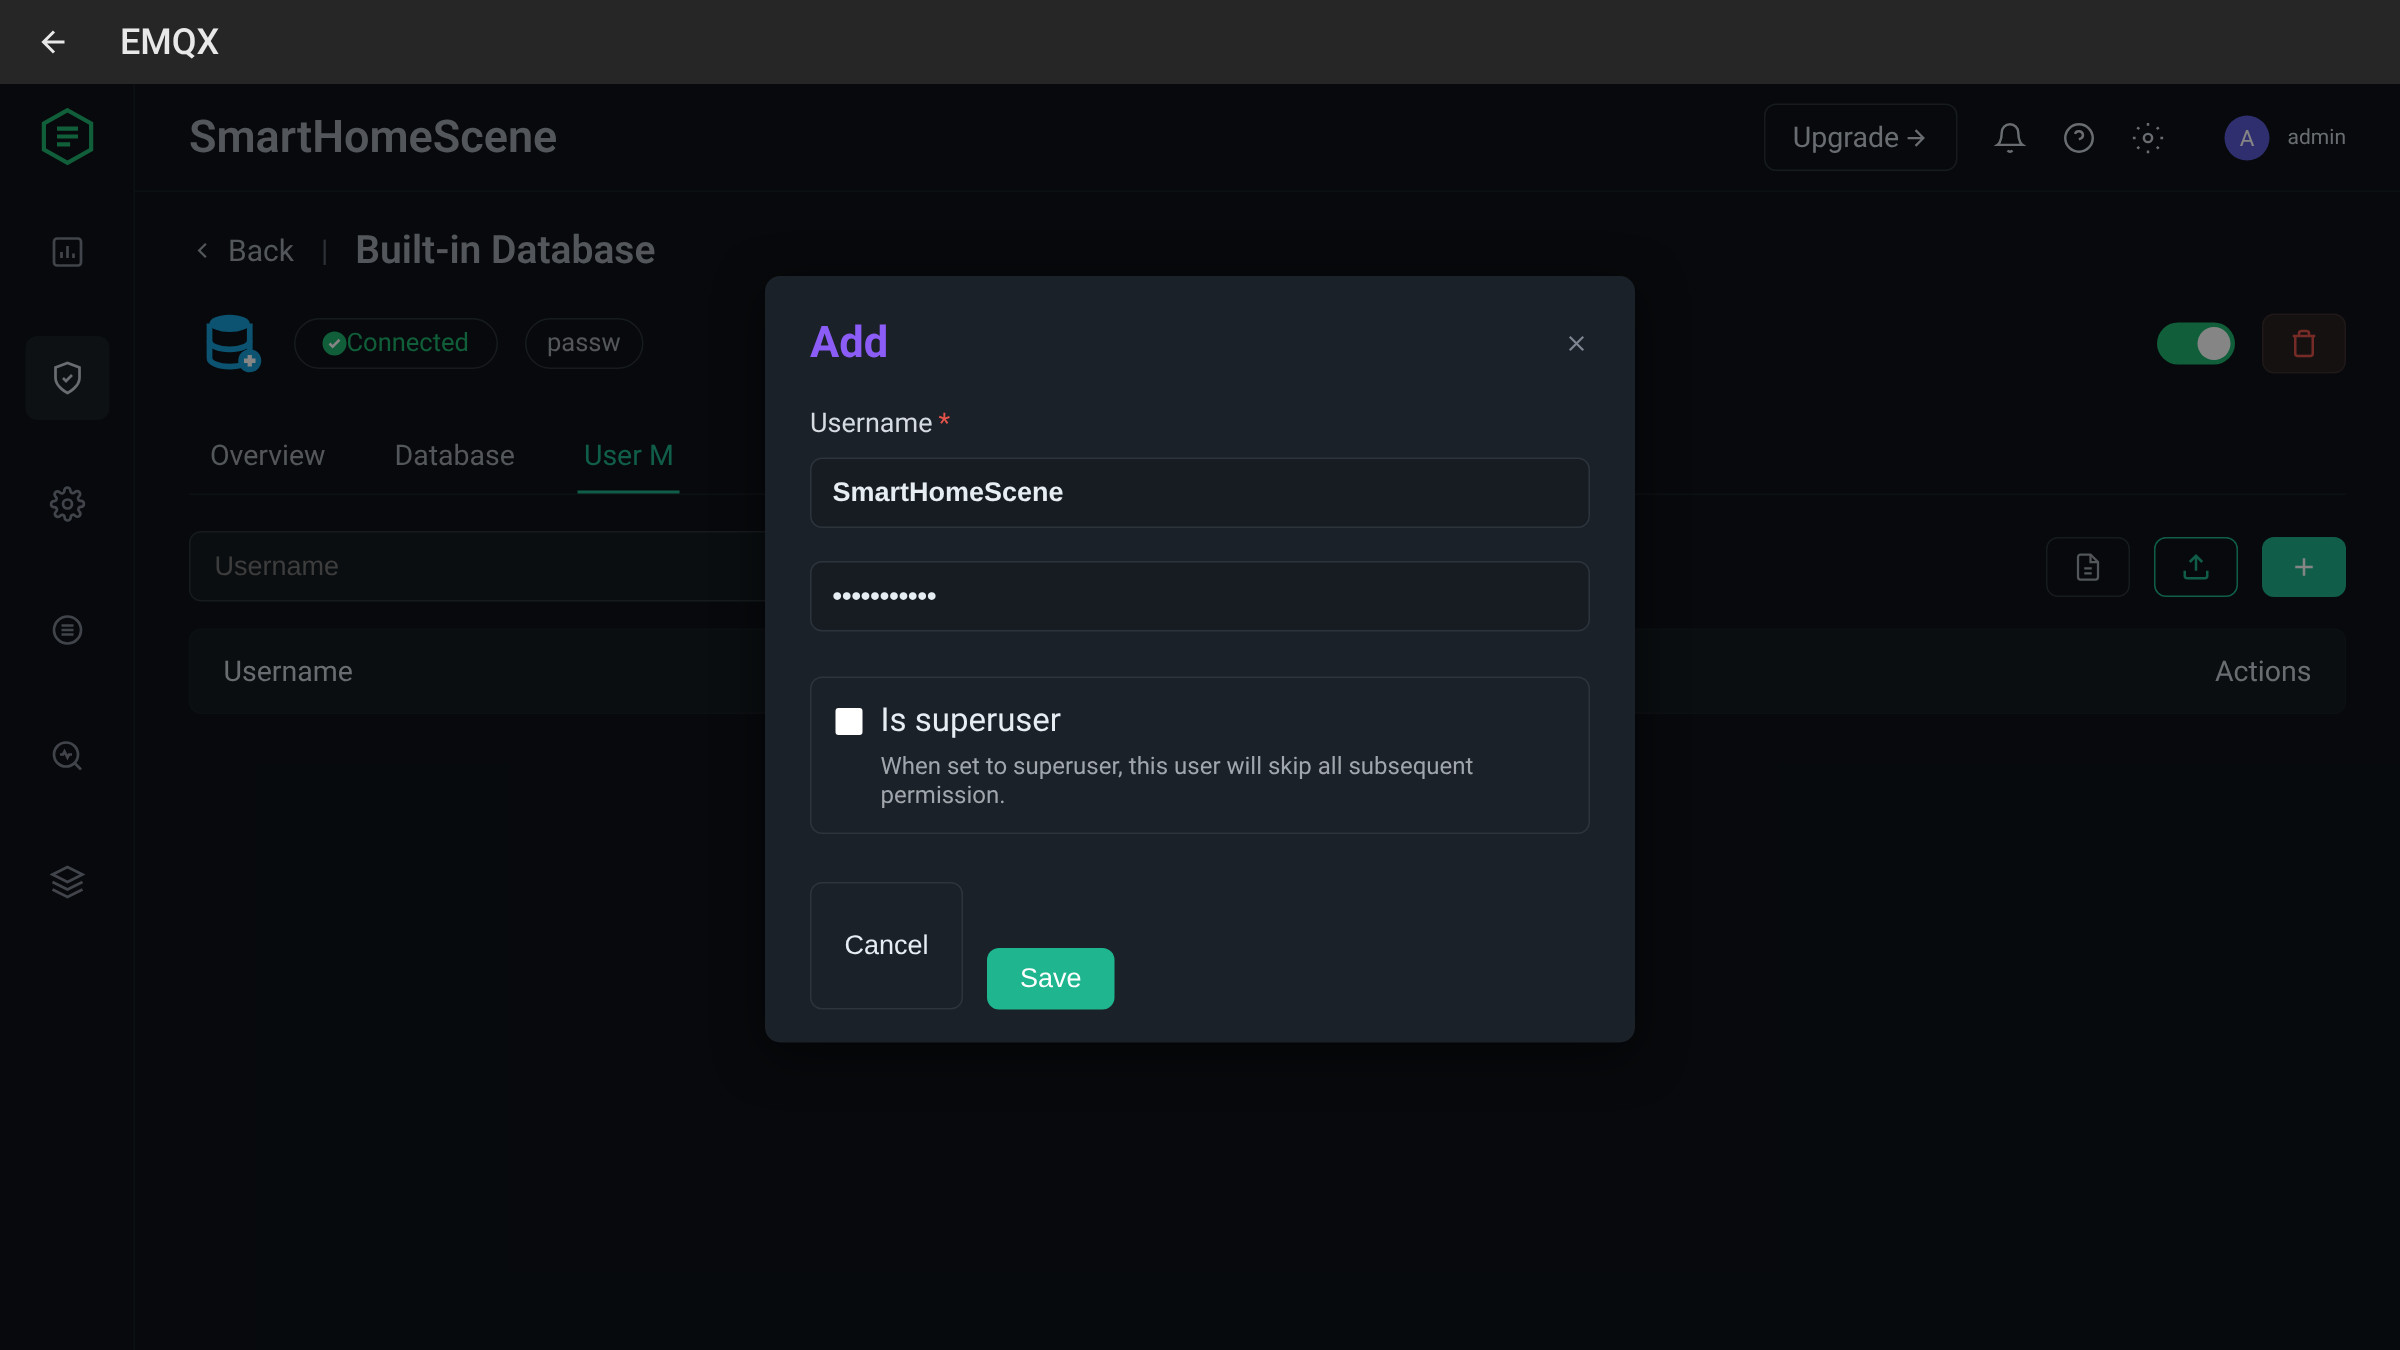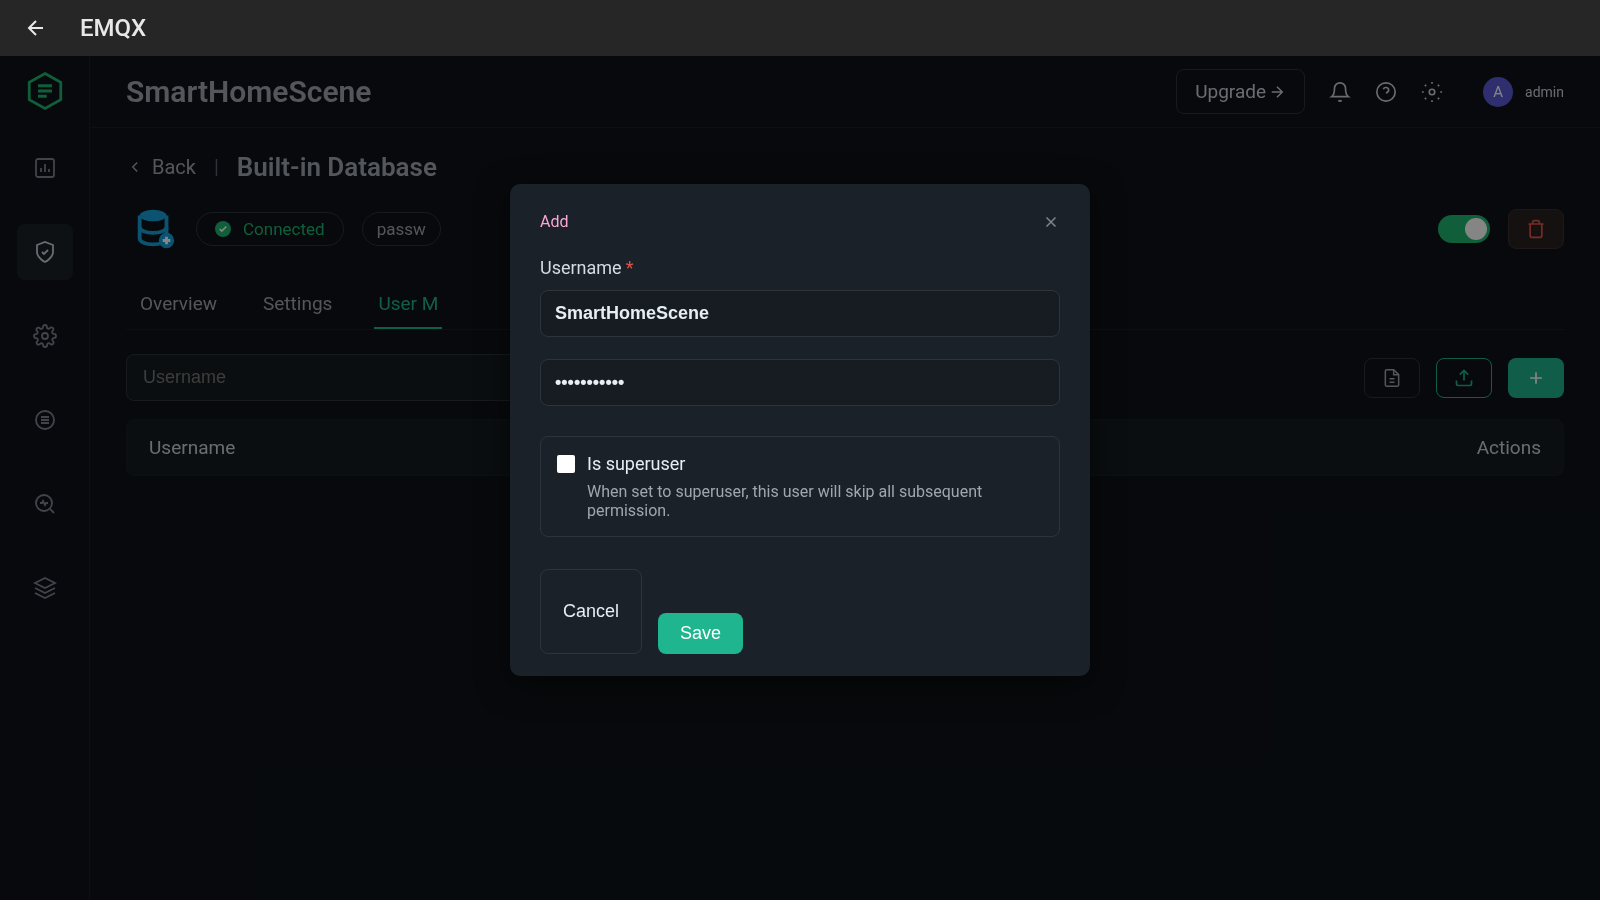--- a/index.html
+++ b/index.html
@@ -100,21 +100,21 @@
 .bc-back { display: flex; align-items: center; gap: 8px; color: #a0a6ac; cursor: pointer; }
 .bc-sep { color: #55606b; }
 .bc-cur { font-size: 26px; font-weight: 600; color: #a0a6ac; }
 
 .db-row {
   display: flex; align-items: center; gap: 18px;
   margin-bottom: 28px;
 }
 .db-icon { color: #18a0d8; margin-left: 6px; }
 .status-pill {
-  display: flex; align-items: center; gap: 12px;
+  display: flex; align-items: center; gap: 0;
   border: 1px solid #2d343b; border-radius: 18px;
   padding: 6px 18px;
   color: #1fb56f; font-size: 17px;
 }
 .dot { width: 16px; height: 16px; border-radius: 50%; background: #1fb56f; display:inline-flex; align-items:center; justify-content:center;}
 .dot svg{color:#fff;}
 .passw-pill {
   border: 1px solid #2d343b; border-radius: 18px;
   padding: 6px 14px; color: #a0a6ac; font-size: 17px;
 }
@@ -176,21 +176,21 @@
 .modal {
   position: absolute;
   top: 184px; left: 50%; transform: translateX(-50%);
   width: 580px;
   background: #1b2128;
   border-radius: 10px;
   padding: 28px 30px 22px;
   box-shadow: 0 8px 32px rgba(0,0,0,0.5);
 }
 .modal-head { display:flex; align-items:center; justify-content:space-between; margin-bottom: 26px;}
-.modal-title { font-size: 16px; font-weight: 400; color: #f9a8d4;}
+.modal-title { font-size: 29px; font-weight: 700; color: #8b5cf6;}
 .close-x { color: #7d8590; cursor:pointer; }
 .field-label { font-size: 18px; color: #d5dbe1; margin-bottom: 12px;}
 .req { color: #e5534b; margin-left: 4px;}
 .text-input {
   width: 100%;
   background: #161c22;
   border: 1px solid #2d343b;
   border-radius: 8px;
   padding: 12px 14px;
   color: #e6edf3;
@@ -198,21 +198,21 @@
   margin-bottom: 22px;
   outline:none;
   font-weight:bold;
 }
 .box {
   border: 1px solid #2d343b; border-radius: 8px;
   padding: 16px; margin: 8px 0 32px;
 }
 .cb-row { display:flex; align-items:center; gap: 12px; margin-bottom: 8px;}
 .cb { width: 18px; height: 18px; border: 2px solid #fff; background: #fff; border-radius: 2px;}
-.cb-label { font-size: 18px; color: #e6edf3;}
+.cb-label { font-size: 22px; color: #e6edf3;}
 .cb-desc { font-size: 16px; color: #a0a6ac; margin-left: 30px;}
 .modal-foot { display:flex; gap: 16px;}
 .btn {
   padding: 10px 22px; border-radius: 8px; font-size: 18px; cursor:pointer;
   border: 1px solid #2d343b; background: transparent; color: #e6edf3;
 }
 .btn.primary { background: #1fb58e; border: none; color: #fff; margin-top: 44px;}
 
 svg { display: block; }
 </style>
@@ -345,21 +345,21 @@
           </div>
         <div class="del-btn">
           <svg width="20" height="20" viewBox="0 0 24 24" fill="none" stroke="currentColor" stroke-width="2">
               <path d="M3 6h18M8 6V4a2 2 0 0 1 2-2h4a2 2 0 0 1 2 2v2m3 0v14a2 2 0 0 1-2 2H7a2 2 0 0 1-2-2V6h14z"></path>
             </svg>
         </div>
       </div>
 
       <div class="tabs">
         <div class="tab">Overview</div>
-        <div class="tab">Settings</div>
+        <div class="tab">Database</div>
         <div class="tab active">User M</div>
       </div>
 
       <div class="toolbar">
         <input class="search" placeholder="Username" style="">
         <div class="spacer"></div>
         <div class="tool-btn">
           <svg width="20" height="20" viewBox="0 0 24 24" fill="none" stroke="currentColor" stroke-width="1.8">
               <path d="M14 2H6a2 2 0 0 0-2 2v16a2 2 0 0 0 2 2h12a2 2 0 0 0 2-2V8z"></path>
               <path d="M14 2v6h6M9 13h6M9 17h6"></path>

